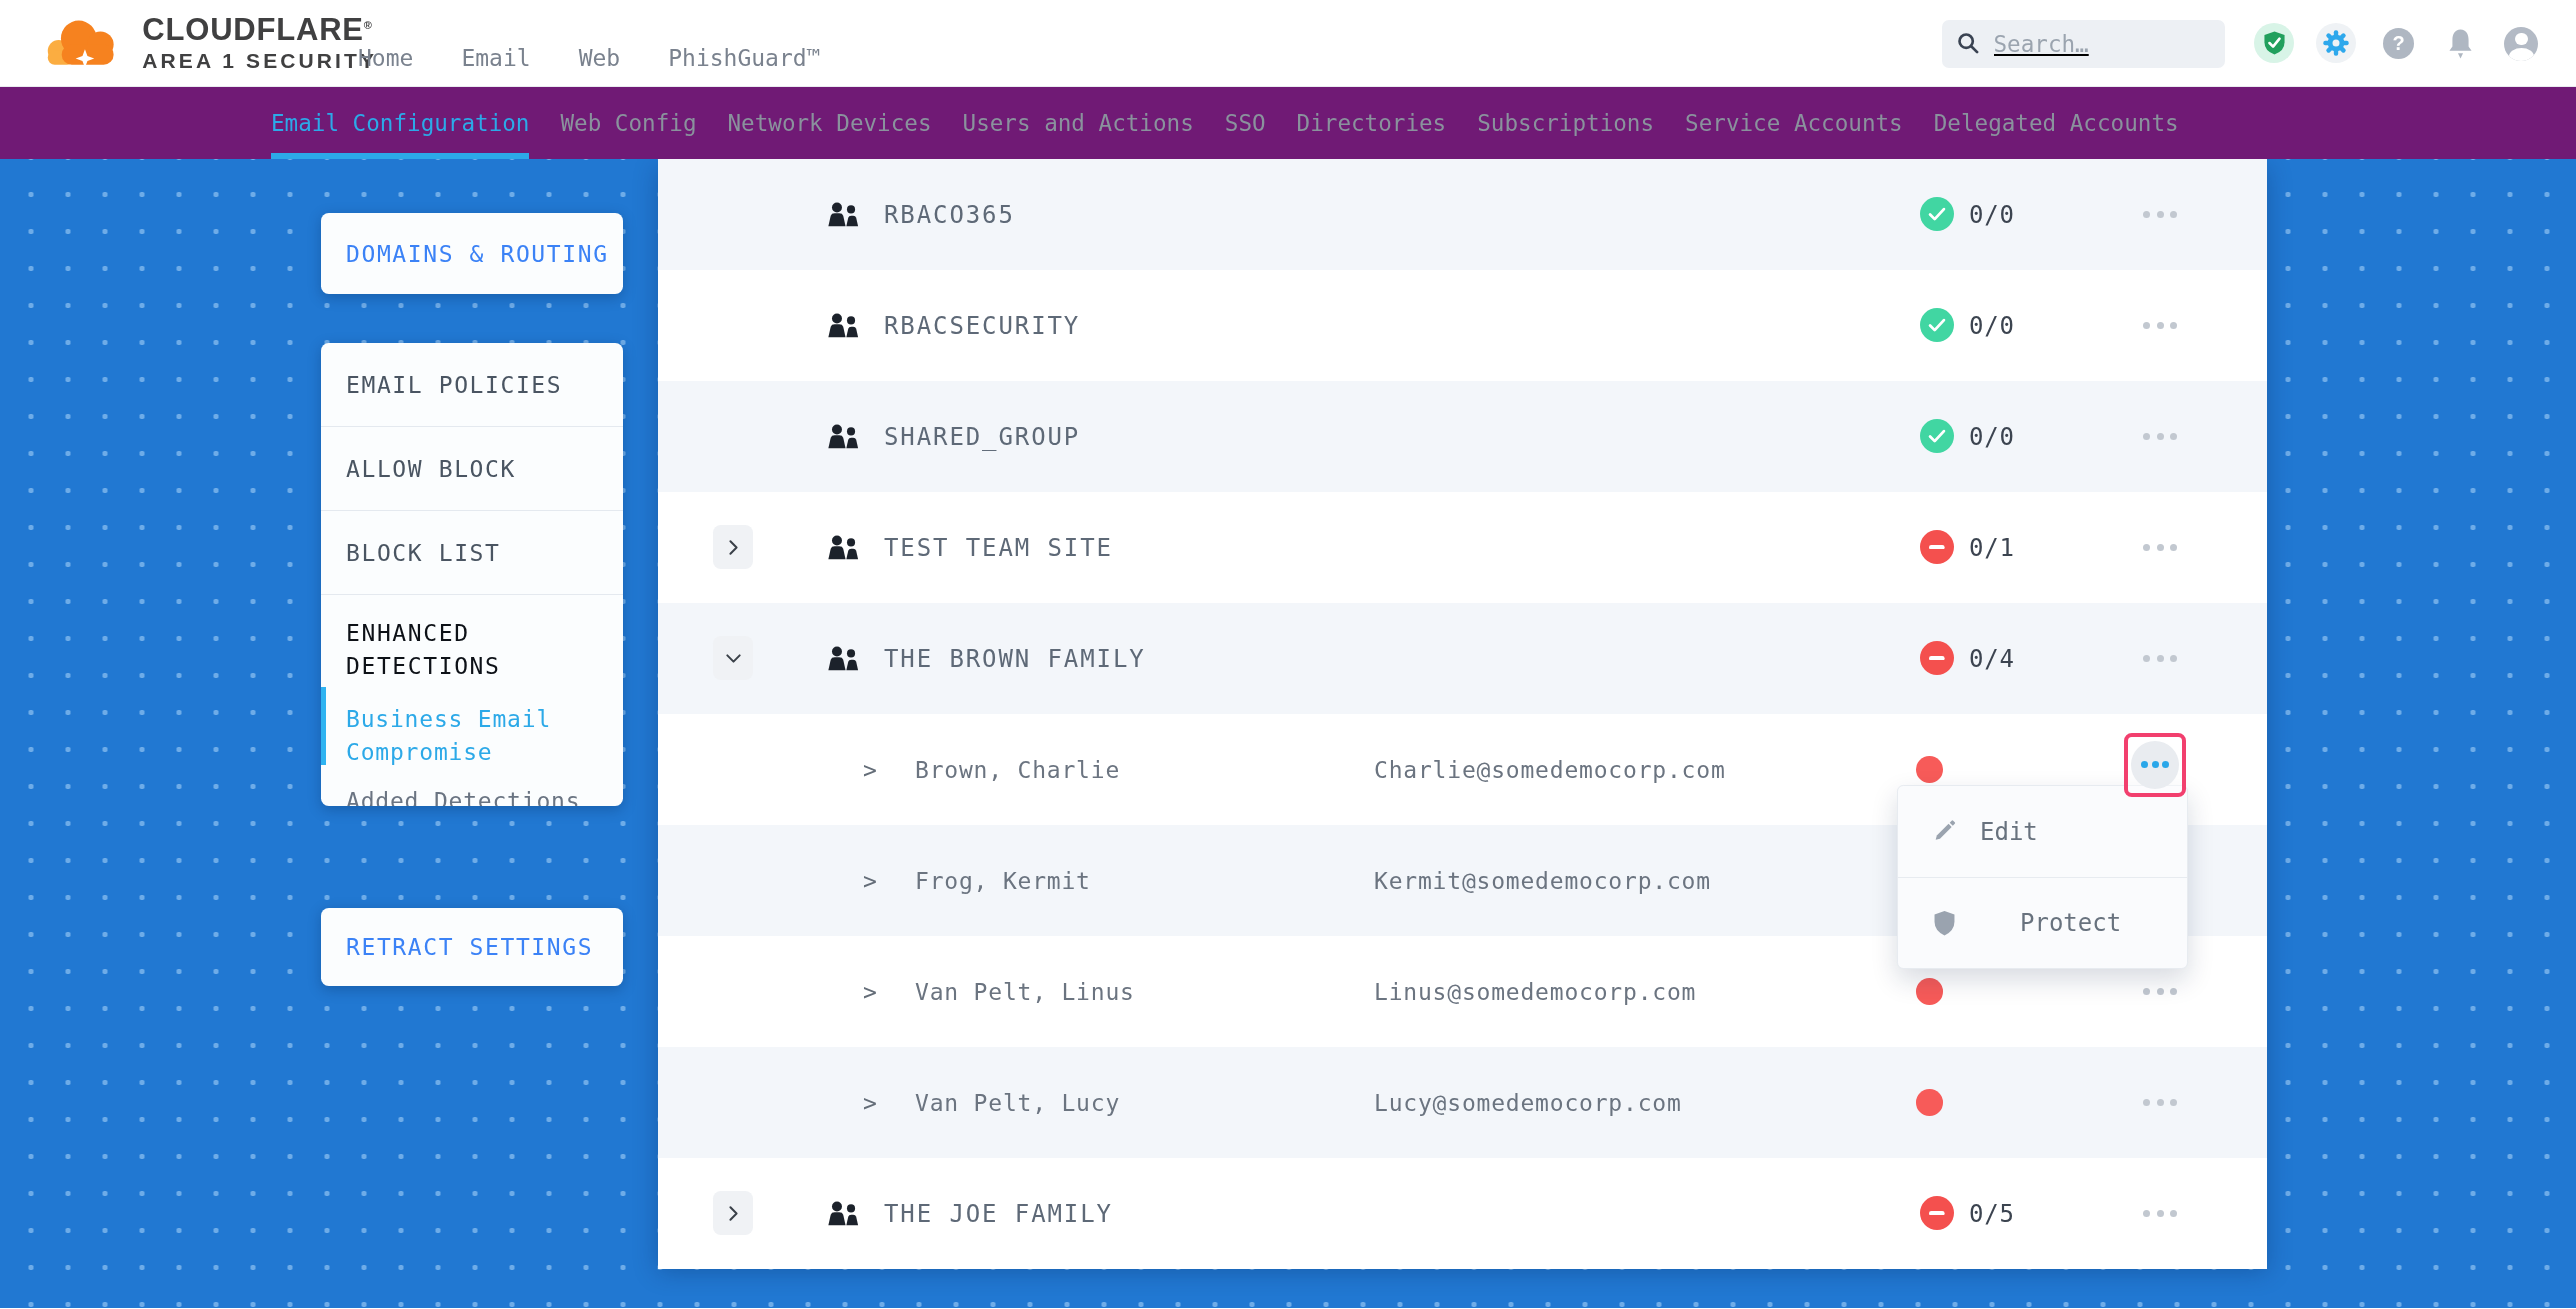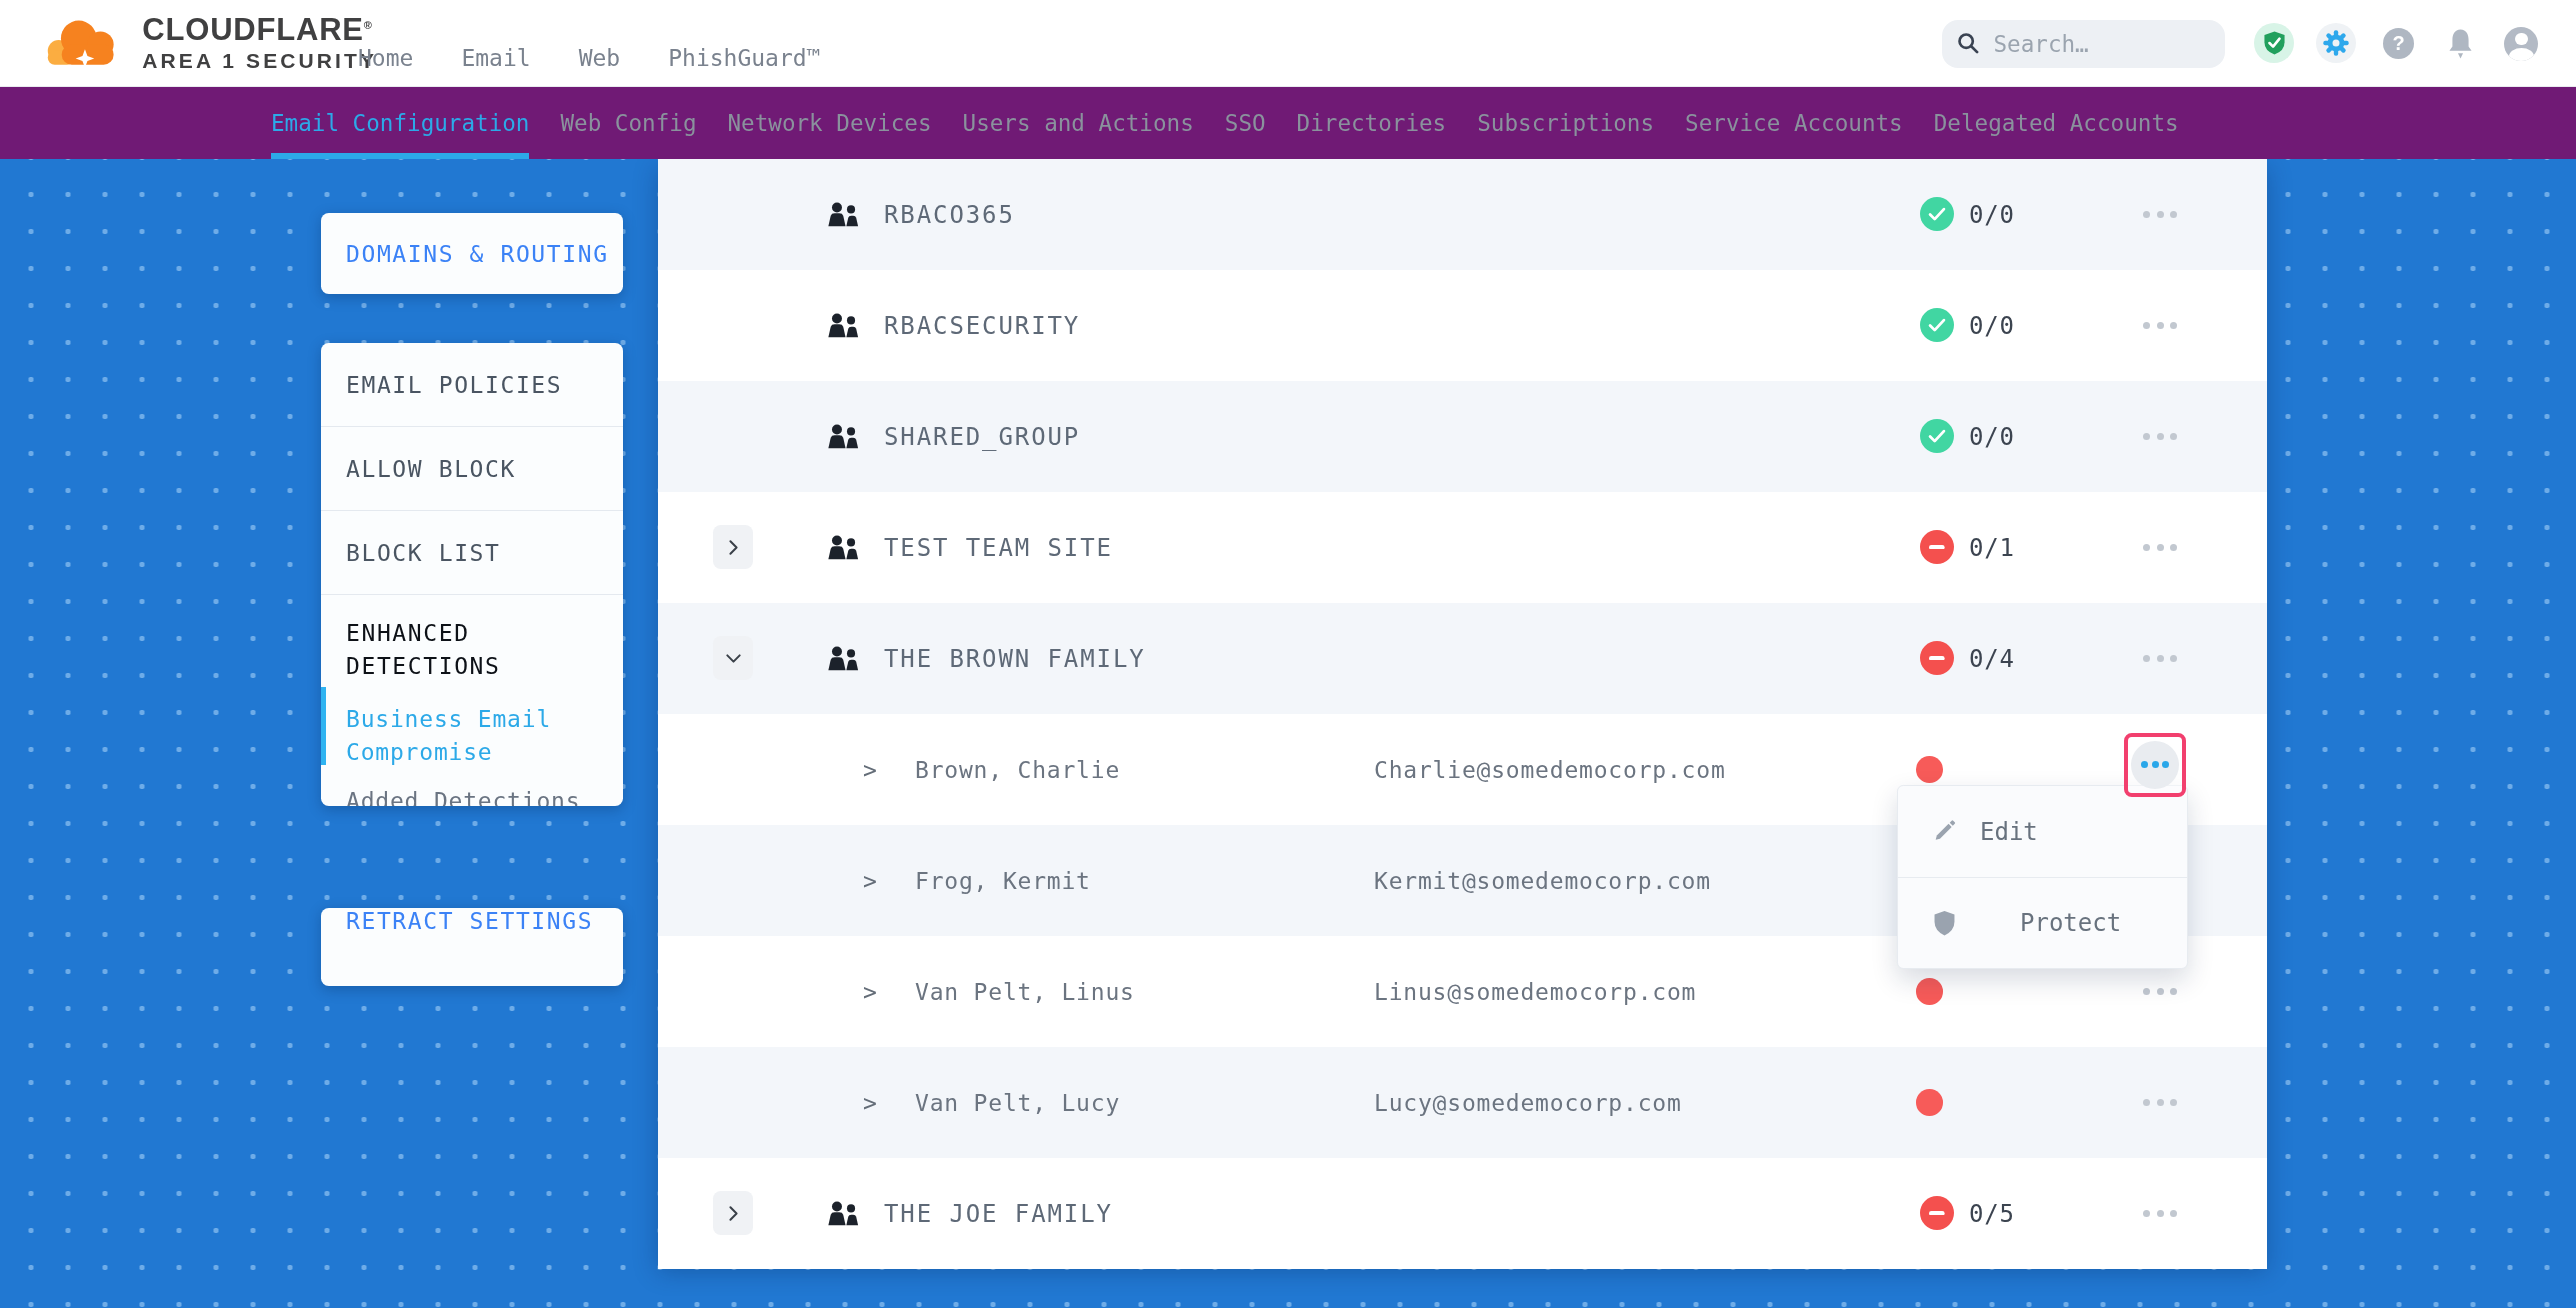--- a/index.html
+++ b/index.html
@@ -9,21 +9,21 @@
   
   .topbar { position:relative; height:87px; background:#ffffff; border-bottom:0.8px solid #E9EBEF; z-index:50; }
   .brand { position:absolute; left:40px; top:7.8px; display:flex; align-items:center; }
   .brand-cloud { width:93px; height:67px; }
   .brand-text { margin-left:9.3px; font-family:"Liberation Sans", sans-serif; color:#404041; }
   .brand-name { font-size:31px; font-weight:bold; letter-spacing:0.8px; line-height:34px; }
   .brand-reg { font-size:11px; vertical-align:super; }
   .brand-sub { font-size:21px; font-weight:bold; letter-spacing:3.1px; line-height:26.5px; }
   .main-nav { position:absolute; left:358px; top:0; height:87px; display:flex; align-items:center; gap:48px;margin-top:14px; }
   .nav-link { font-size:23px; color:#7A828E; cursor:pointer; }
-  .search { position:absolute; left:1942px; top:19.5px; width:283px; height:48px; background:#EDF0F4; border-radius:16px; display:flex; align-items:center; padding:0 14px; }
+  .search { position:absolute; left:1942px; top:19.5px; width:283px; height:48px; background:#EDF0F4; border-radius:7px; display:flex; align-items:center; padding:0 14px;text-decoration:underline; }
   .search svg { flex:0 0 auto; }
   .search input { width:100%; margin-left:12.5px; border:none; outline:none; background:transparent; font-family:"DejaVu Sans Mono", monospace; font-size:22.6px; color:#5A6370; }
   .search input::placeholder { color:#9BA4AF; }
   .tb-ic { position:absolute; border-radius:50%; display:flex; align-items:center; justify-content:center; cursor:pointer; }
   .ic-shield { left:2254px; top:23px; width:40px; height:40px; background:#D8F4E7; }
   .ic-gear { left:2316px; top:23px; width:40px; height:40px; background:#EFF2F5; }
   .ic-help { left:2383px; top:28px; width:31px; height:31px; background:#AFB7C2; font-family:"Liberation Sans", sans-serif; font-size:20px; font-weight:bold; color:#fff; }
   .ic-bell { left:2442px; top:25px; width:36px; height:37px; background:transparent; }
   .ic-avatar { left:2504px; top:26.5px; width:34px; height:34px; background:#B3BAC5; overflow:hidden; position:absolute; }
   .av-head { position:absolute; left:11px; top:6.2px; width:12.5px; height:12.5px; border-radius:50%; background:#fff; }
@@ -38,21 +38,21 @@
   
   .content { position:relative; height:1149px; background-color:#2178D2;
              background-image:radial-gradient(circle, rgba(173,214,250,0.55) 2.5px, transparent 3px);
              background-size:37px 37px; background-position:12.5px 17px; }
 
   
   .card { position:absolute; left:321px; width:302px; background:#FBFDFE; border-radius:7.8px;
           box-shadow:0 3.1px 12.5px rgba(5,35,80,0.28); overflow:hidden; }
   .card-1 { top:54px; height:81px; display:flex; align-items:center; }
   .card-2 { top:184px; height:463px; }
-  .card-3 { top:749px; height:78px; display:flex; align-items:flex-start; }
+  .card-3 { top:749px; height:78px; display:flex; align-items:center; }
   .side-label { padding-left:25px; font-size:23px; color:#3b82f6; letter-spacing:1.6px; cursor:pointer; }
   .side-item { height:84px; display:flex; align-items:center; padding-left:25px; font-size:23px; color:#4A5562; letter-spacing:1.6px; border-bottom:0.8px solid #E4E9EF; cursor:pointer; }
   .side-section { position:relative; padding:22px 25px 0 25px; }
   .side-section-title { font-size:23px; color:#0D1117; letter-spacing:1.6px; line-height:33px; width:218px; }
   .side-sub-active { margin-top:20px; font-size:23px; color:#2CA9E8; letter-spacing:0.8px; line-height:33px; width:226px; cursor:pointer; }
   .side-sub { margin-top:18.7px; font-size:23px; color:#6A7482; letter-spacing:0.8px; cursor:pointer; }
   .active-bar { position:absolute; left:0; top:92px; width:5.4px; height:78px; background:#2EB3F1; }
 
   
   .panel { position:absolute; left:658px; top:0; width:1609px; height:1105px; background:#ffffff;

